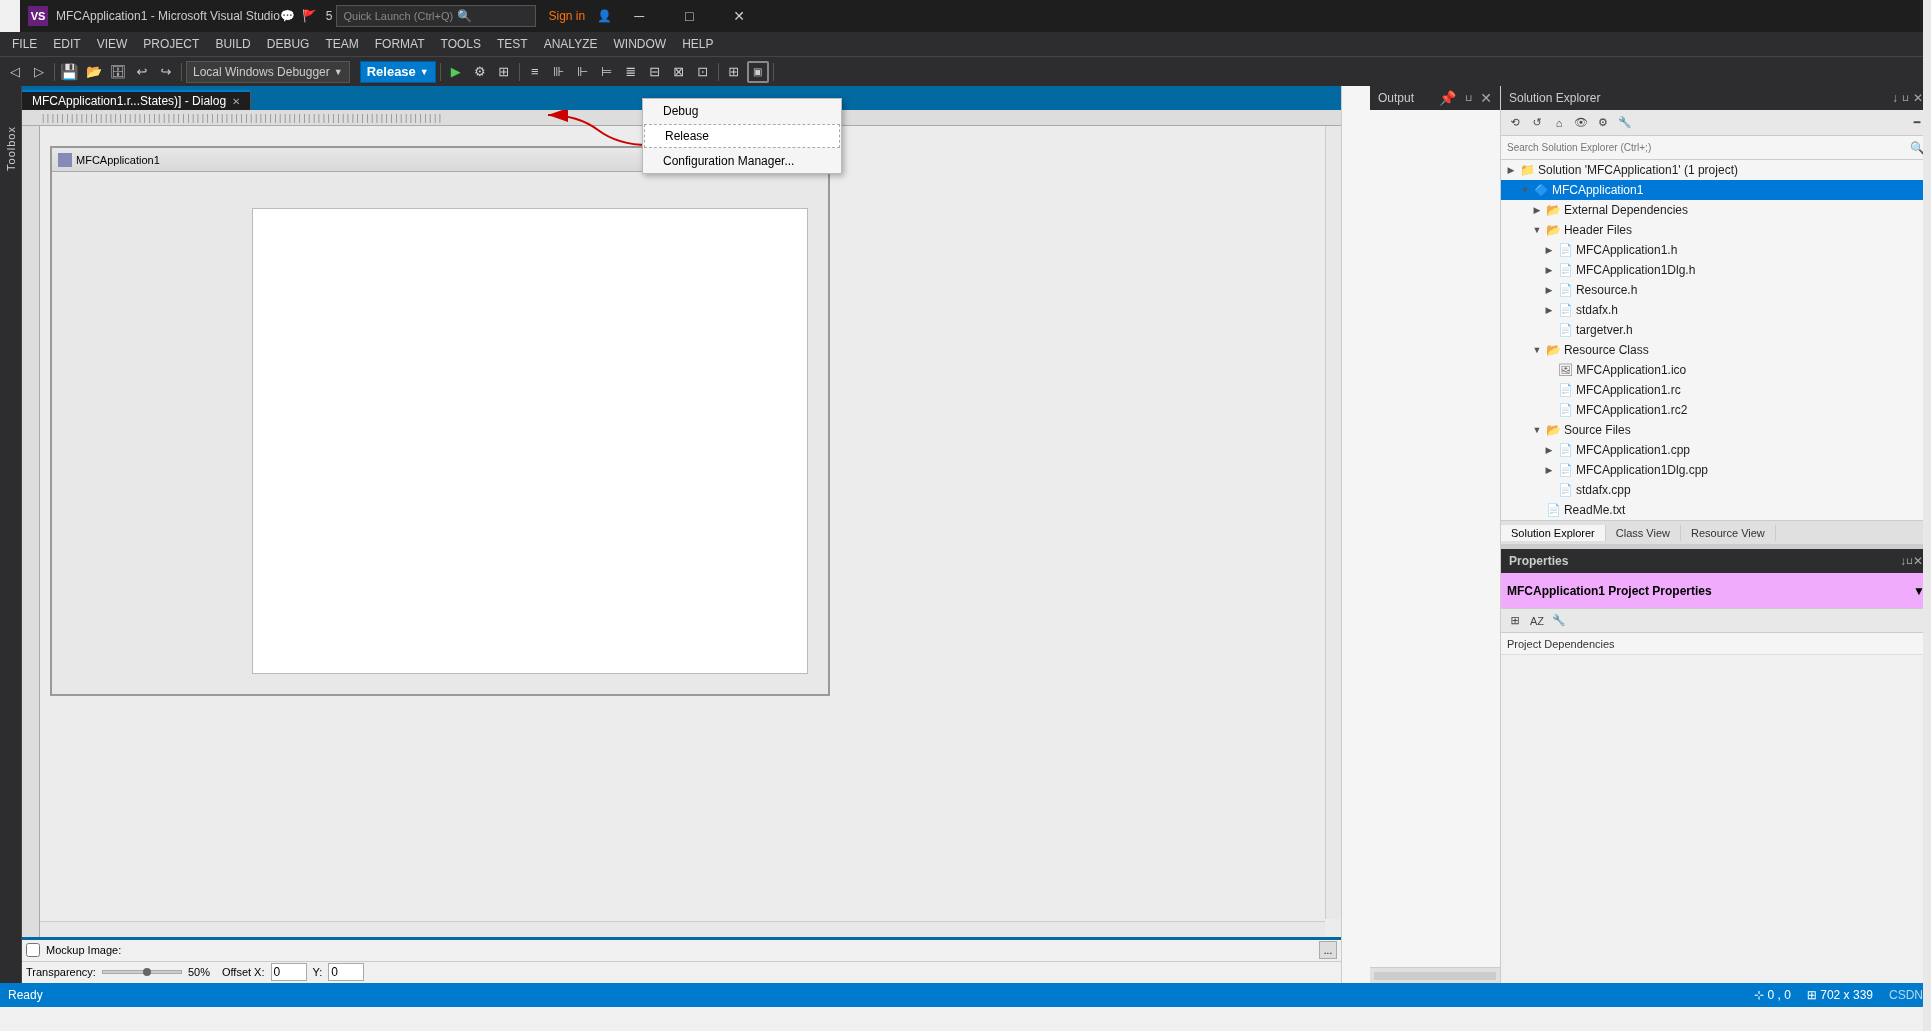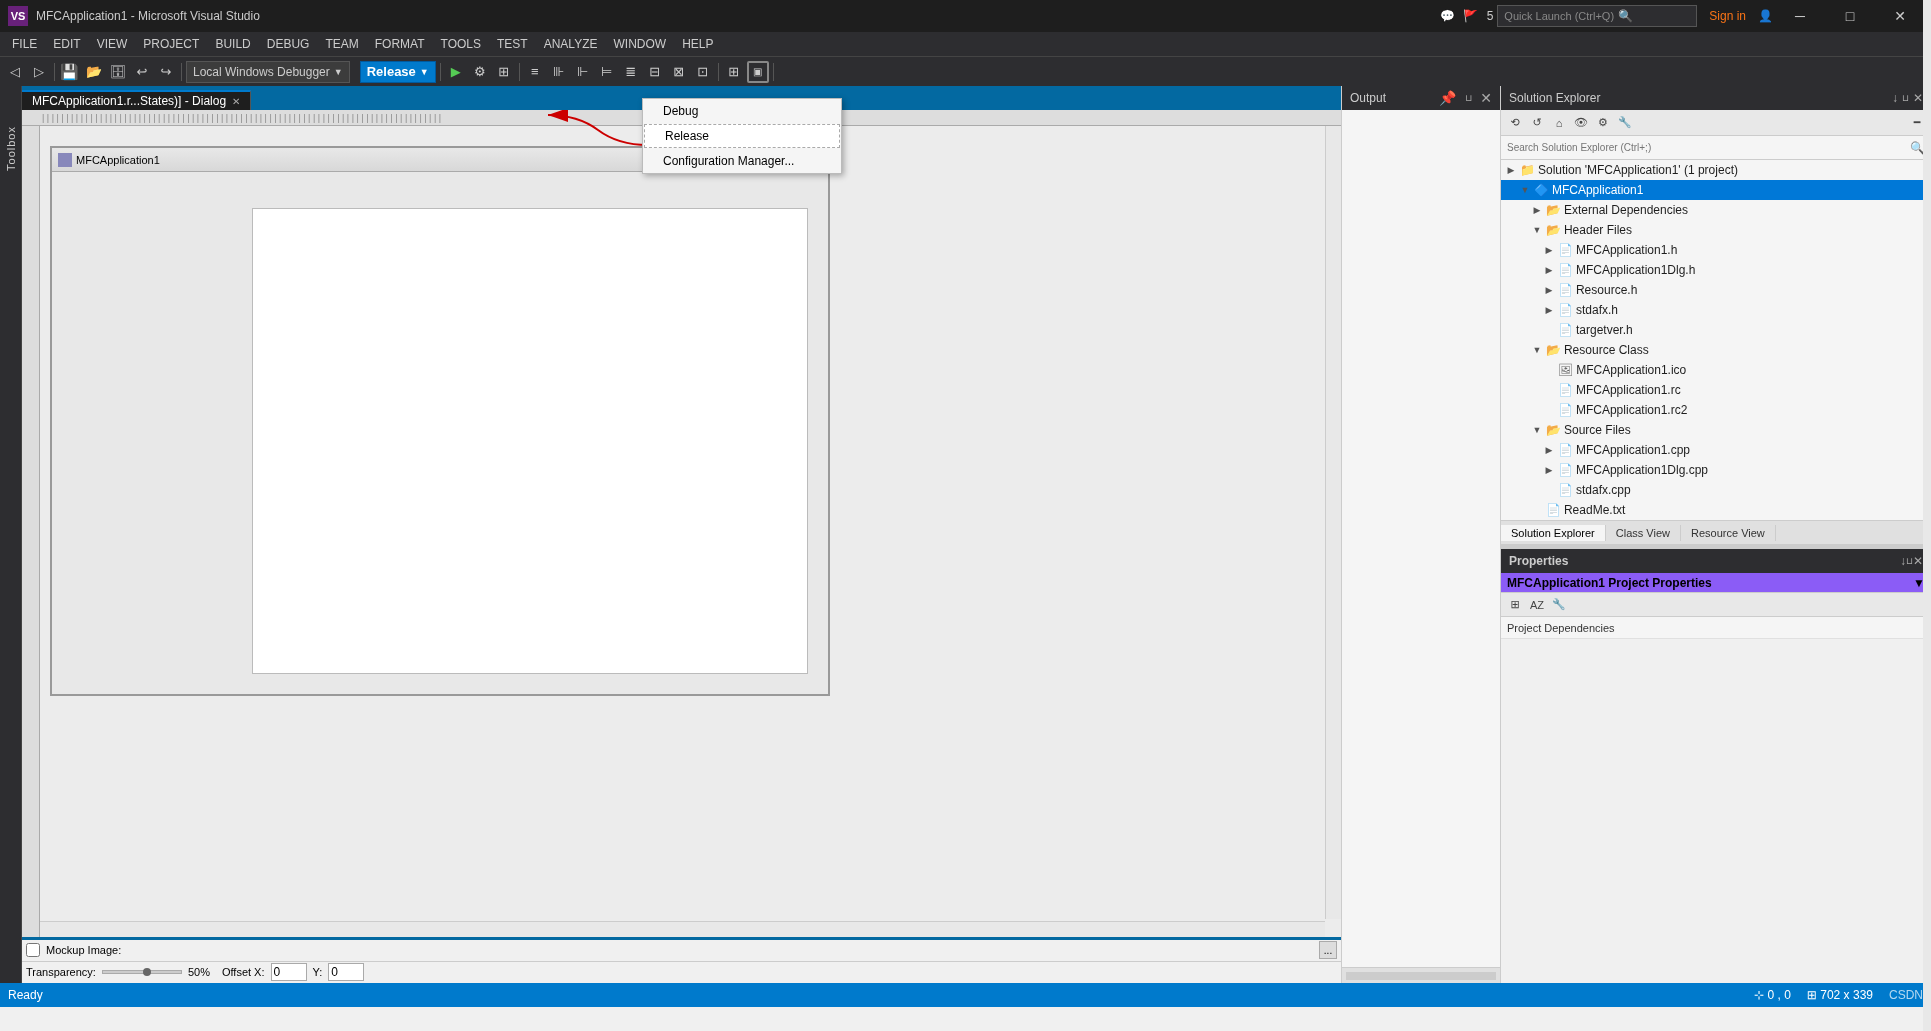--- a/index.html
+++ b/index.html
@@ -6,21 +6,21 @@
     body { width: 1931px; height: 1031px; overflow: hidden; background: #f0f0f0; }
 
     
     .title-bar {
       height: 32px;
       background: #1e1e1e;
       display: flex;
       align-items: center;
       padding: 0 8px;
       color: #fff;
-      justify-content: space-between;
+      margin-left: 20px;
     }
     .title-bar-left { display: flex; align-items: center; gap: 8px; }
     .title-bar-icon { width: 20px; height: 20px; background: #68217a; display: flex; align-items: center; justify-content: center; color: white; font-size: 11px; font-weight: bold; }
     .title-bar-text { color: #ccc; font-size: 12px; }
     .title-bar-right { display: flex; align-items: center; gap: 4px; }
     .title-btn { width: 46px; height: 32px; display: flex; align-items: center; justify-content: center; color: #ccc; cursor: pointer; font-size: 14px; }
     .quick-launch { display: flex; align-items: center; background: #2d2d30; border: 1px solid #555; height: 22px; width: 200px; padding: 0 6px; color: #999; font-size: 11px; }
     .search-icon-ql { color: #999; margin-left: 4px; }
     .notification-area { display: flex; align-items: center; gap: 8px; color: #ccc; font-size: 11px; }
 
@@ -305,20 +305,21 @@
     }
 
     
     .output-panel {
       width: 160px;
       background: #f5f5f5;
       border-left: 1px solid #ccc;
       border-right: 1px solid #ccc;
       display: flex;
       flex-direction: column;
+      padding-left: 28px;
     }
     .panel-header {
       height: 24px;
       background: #2d2d30;
       color: #ccc;
       display: flex;
       align-items: center;
       padding: 0 8px;
       font-size: 12px;
       gap: 8px;
@@ -428,22 +429,22 @@
       height: 24px;
       background: #2d2d30;
       color: #ccc;
       display: flex;
       align-items: center;
       padding: 0 8px;
       font-size: 12px;
     }
     .prop-title { flex: 1; font-weight: bold; }
     .prop-subtitle {
-      height: 20px;
-      background: #8b5cf6;
+      height: 36px;
+      background: #f0abfc;
       border-bottom: 1px solid #ccc;
       display: flex;
       align-items: center;
       padding: 0 6px;
       font-size: 11px;
       font-weight: bold;
     }
     .prop-toolbar {
       height: 24px;
       background: #e8e8e8;

